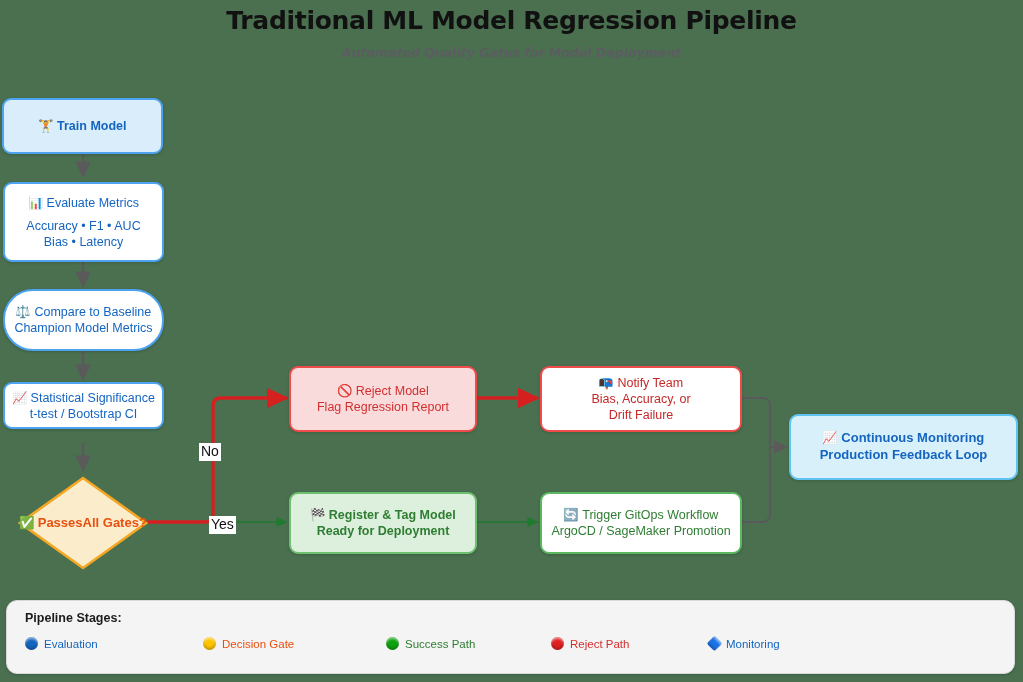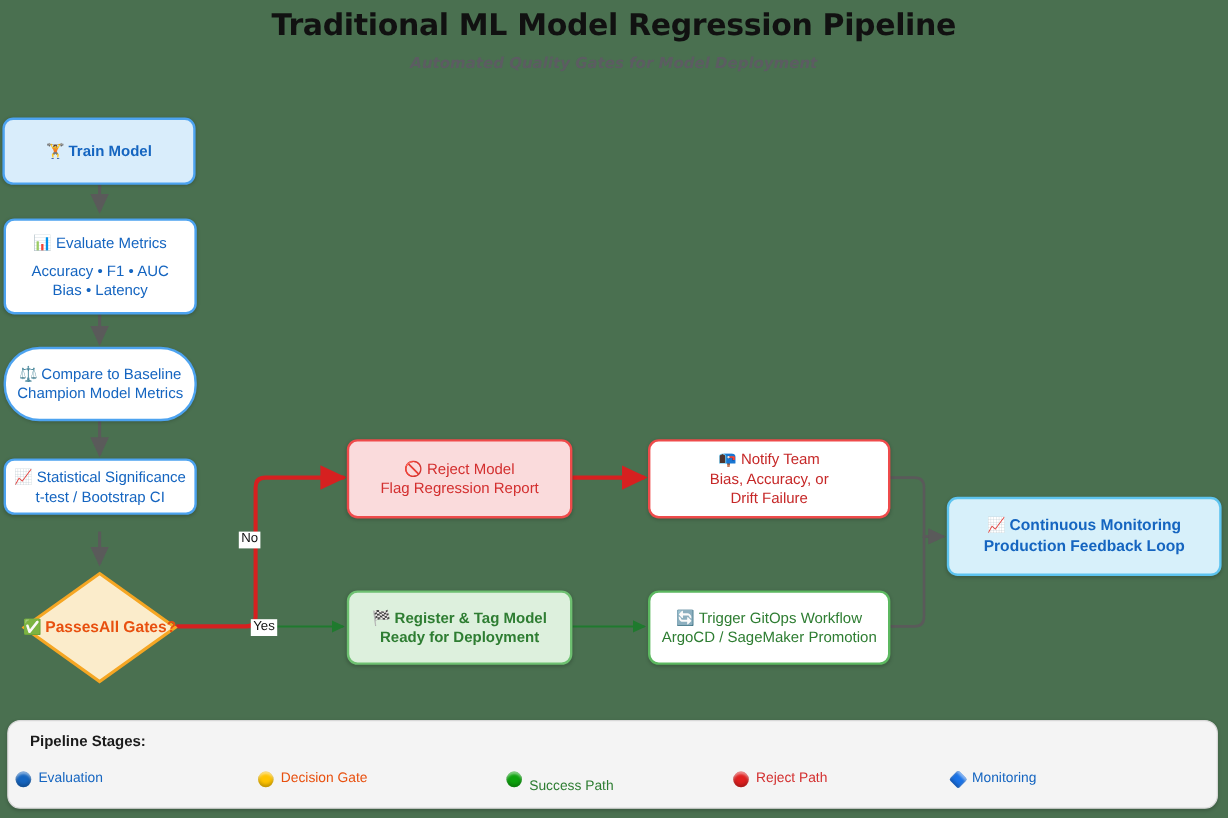--- a/index.html
+++ b/index.html
@@ -62,36 +62,36 @@
     position:absolute;left:0;top:0;width:100%;height:100%;
     display:flex;flex-direction:row;align-items:center;justify-content:center;
     color:#e8500f;font-weight:bold;font-size:13px;line-height:1.3;text-align:center;
   }
 
   
   svg.edges{position:absolute;left:0;top:0;width:1023px;height:682px;pointer-events:none;}
 
   .edge-label{
     position:absolute;background:#ffffff;color:#111;
-    font-size:11px;padding:0px 2px;line-height:1.25;
+    font-size:14px;padding:0px 2px;line-height:1.25;
     border:0;white-space:nowrap;
   }
 
   
   .legend{
     position:absolute;left:6px;top:600px;width:1009px;height:74px;
     background:#f4f4f4;border:1px solid #d8d8d8;border-radius:11px;
     box-sizing:border-box;
     box-shadow:0 1px 3px rgba(0,0,0,0.18);
   }
   .legend-title{
     position:absolute;left:18px;top:10px;
     font-size:12.5px;font-weight:bold;color:#1b1b1b;
   }
-  .legend-items{position:absolute;left:6px;top:36px;display:flex;gap:24px;}
+  .legend-items{position:absolute;left:18px;top:36px;display:flex;}
   .legend-item{display:flex;align-items:center;margin-right:28px;font-size:11.5px;}
   .legend-item .swatch{
     width:13px;height:13px;border-radius:50%;margin-right:6px;display:inline-block;
     box-shadow:inset 0 -2px 3px rgba(0,0,0,0.25), inset 0 2px 2px rgba(255,255,255,0.5);
   }
   .legend-item .swatch.diamond{border-radius:2px;transform:rotate(45deg);width:11px;height:11px;}
   .legend-item .lbl{white-space:nowrap;}
 </style>
 </head>
 <body>
@@ -199,21 +199,21 @@
         <div class="legend-item" style="width: 150px;">
           <span class="swatch" style="background: rgb(21, 101, 192);"></span>
           <span class="lbl" style="color: rgb(21, 101, 192);">Evaluation</span>
         </div>
         <div class="legend-item" style="width: 155px;">
           <span class="swatch" style="background: rgb(255, 196, 0);"></span>
           <span class="lbl" style="color: rgb(232, 80, 15);">Decision Gate</span>
         </div>
         <div class="legend-item" style="width: 137px;">
           <span class="swatch" style="background: rgb(13, 163, 13);"></span>
-          <span class="lbl" style="color: rgb(46, 125, 50); margin-top: 12px;">Success Path</span>
+          <span class="lbl" style="color: rgb(46, 125, 50);">Success Path</span>
         </div>
         <div class="legend-item" style="width: 130px;">
           <span class="swatch" style="background: rgb(224, 32, 32);"></span>
           <span class="lbl" style="color: rgb(211, 47, 47);">Reject Path</span>
         </div>
         <div class="legend-item" style="width: auto;">
           <span class="swatch diamond" style="background: rgb(26, 115, 232);"></span>
           <span class="lbl" style="color: rgb(21, 101, 192);">Monitoring</span>
         </div>
       </div>

